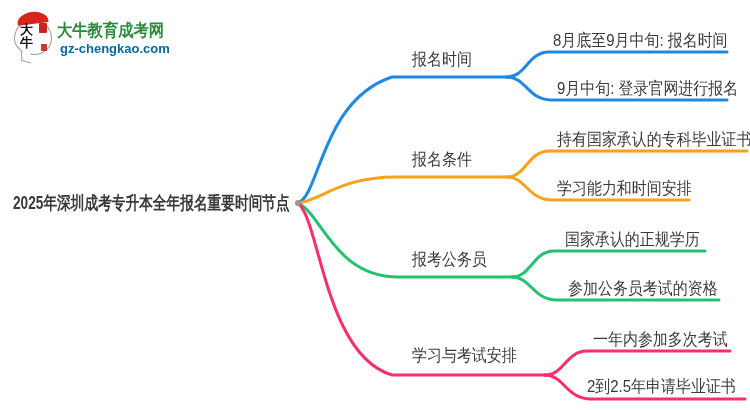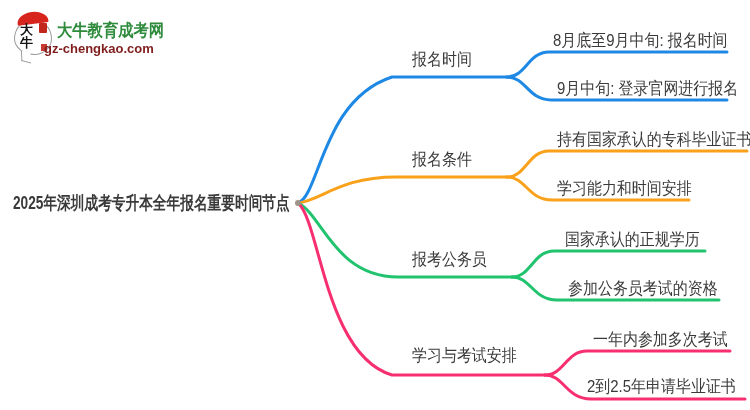--- a/index.html
+++ b/index.html
@@ -12,21 +12,21 @@
   .logo .tail{position:absolute;left:7px;top:39px;width:9px;height:9px;background:#fff;
        border-left:1.5px solid #9a9a9a;border-bottom:1.5px solid #9a9a9a;transform:rotate(15deg) skew(18deg);}
   .logo .cap{position:absolute;left:3px;top:-1px;width:31px;height:12px;background:#d7251d;
        border-radius:100% 100% 14% 14%/170% 170% 20% 20%;transform:rotate(-7deg);}
   .logo .hanzi{position:absolute;left:6px;top:10px;width:15px;font-size:13px;line-height:13px;
        font-weight:700;color:#151515;word-break:break-all;}
   .logo .seal-a{position:absolute;left:25px;top:10px;width:8px;height:10px;background:#c2251c;border-radius:1px;}
   .logo .seal-b{position:absolute;left:27px;top:31px;width:6px;height:7px;background:#c2251c;opacity:.9;}
   .brand-name{position:absolute;left:57px;top:19px;font-size:17px;font-weight:700;color:#2e8b3c;
        white-space:nowrap;transform:scaleX(.9);transform-origin:left top;}
-  .brand-domain{position:absolute;left:44px;top:41px;font-size:13px;font-weight:700;color:#7f1d1d;
+  .brand-domain{position:absolute;left:60px;top:41px;font-size:13px;font-weight:700;color:#0369a1;
        white-space:nowrap;letter-spacing:0;}
   
   .map-svg{position:absolute;left:0;top:0;}
   .node{position:absolute;white-space:nowrap;color:#3a3a3a;font-size:17px;line-height:20px;
        transform:scaleX(.88);transform-origin:left top;}
   .root-label{position:absolute;left:13px;top:193px;white-space:nowrap;color:#3a3a3a;
        font-size:18px;line-height:21px;font-weight:700;transform:scaleX(.76);transform-origin:left top;}
 </style>
 </head>
 <body>

